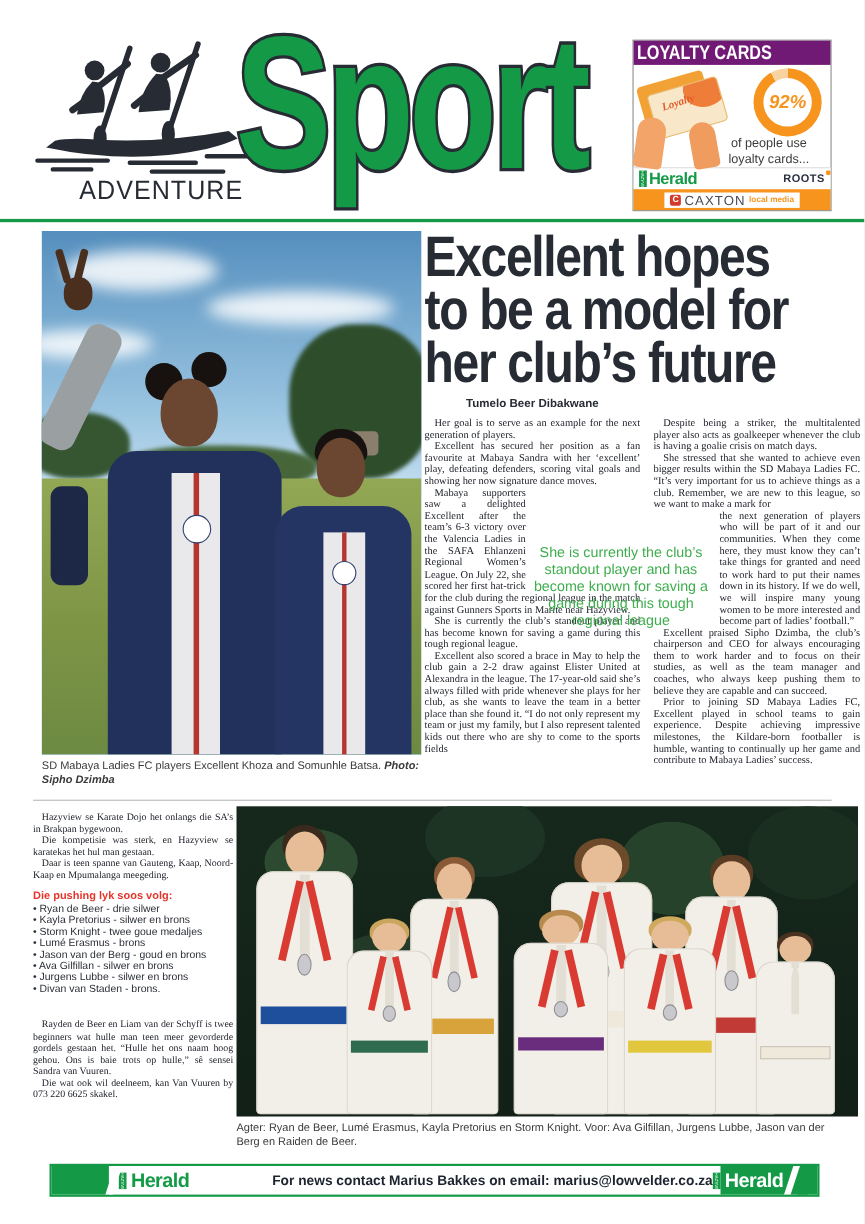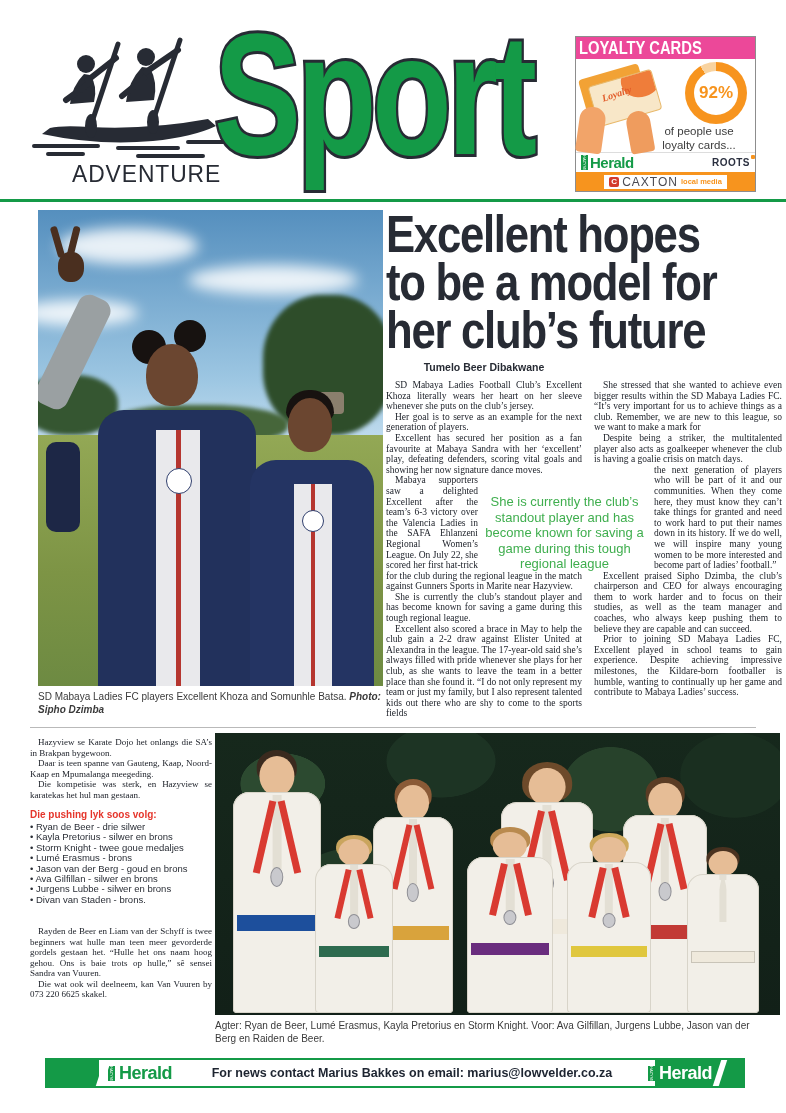--- a/index.html
+++ b/index.html
@@ -11,37 +11,37 @@
   .adventure{position:absolute;left:72px;top:160px;font-size:24px;letter-spacing:1px;
              color:#272b34;transform:scaleX(.95);transform-origin:0 0;}
   .sport-title{position:absolute;left:214px;top:8px;font-size:172px;font-weight:700;line-height:1;
                color:#149a47;-webkit-text-stroke:6px #272b34;paint-order:stroke fill;
                transform:scaleX(.76);transform-origin:0 0;letter-spacing:-6px;}
   .head-rule{position:absolute;left:0;top:199px;width:786px;height:3px;background:#149a47;}
 
   
   .ad{position:absolute;left:575px;top:36px;width:181px;height:156px;border:1.5px solid #8d8d8d;
       background:#fff;box-sizing:border-box;display:flex;flex-direction:column;}
-  .ad-title{height:22px;background:#ec4899;color:#fff;font-weight:700;font-size:18px;
+  .ad-title{height:22px;background:#701a75;color:#fff;font-weight:700;font-size:18px;
             line-height:22px;padding-left:3px;transform-origin:0 0;white-space:nowrap;}
   .ad-title-inner{display:inline-block;transform:scaleX(.82);transform-origin:0 0;}
   .ad-mid{position:relative;height:94px;}
   .hand1{position:absolute;left:2px;top:48px;width:26px;height:46px;background:#f2a469;
          border-radius:12px 12px 4px 4px;transform:rotate(8deg);}
   .hand2{position:absolute;left:52px;top:52px;width:24px;height:42px;background:#ef9c5e;
          border-radius:12px 12px 4px 4px;transform:rotate(-10deg);}
   .card-back{position:absolute;left:6px;top:12px;width:62px;height:38px;background:#f2a235;
              border-radius:4px;transform:rotate(-16deg);box-shadow:0 0 0 1px #d98а2c inset;}
   .card-front{position:absolute;left:16px;top:18px;width:64px;height:40px;background:#f8e7c8;
               border-radius:4px;transform:rotate(-16deg);border:1px solid #e8b86a;overflow:hidden;}
   .card-label{position:absolute;left:10px;top:8px;color:#e25c2a;font-size:10px;font-style:italic;
               font-weight:700;transform:rotate(-2deg);font-family:"Liberation Serif",serif;}
   .card-blob{position:absolute;right:-8px;top:-10px;width:40px;height:34px;background:#ef7d3a;border-radius:50%;}
   .ring{position:absolute;right:8px;top:3px;width:62px;height:62px;border-radius:50%;
-        background:conic-gradient(from -30deg,#f8d3a0 0 30deg,#f7941e 30deg 360deg);}
+        background:conic-gradient(from -30deg,#f8d3a0 0 30deg,#f7941e 30deg 360deg);font-style:italic;}
   .ring-inner{position:absolute;left:9px;top:9px;width:44px;height:44px;background:#fff;border-radius:50%;
               display:flex;align-items:center;justify-content:center;font-size:17px;font-weight:700;color:#f7941e;}
   .ad-cap{position:absolute;right:4px;top:66px;width:104px;text-align:center;color:#3c3c3c;
           font-size:11.5px;line-height:13.5px;}
   .ad-logos{height:20px;border-top:1px solid #ddd;display:flex;align-items:center;padding:0 5px;background:#fff;}
   .ad-herald{display:flex;align-items:center;gap:2px;}
   .v-strip{width:7px;height:15px;background:#149a47;color:#fff;font-size:4px;overflow:hidden;
            writing-mode:vertical-rl;line-height:7px;text-align:center;}
   .herald-word{color:#149a47;font-weight:700;font-size:15px;letter-spacing:-.5px;}
   .ad-roots{margin-left:auto;color:#2b3040;font-weight:700;font-size:10px;letter-spacing:.5px;position:relative;}
@@ -122,21 +122,21 @@
             background:#c9c9cd;border:1px solid #8e8e94;border-radius:50%;}
   .kk-belt{position:absolute;left:5%;right:5%;top:63%;height:6%;}
 
   
   .footer{position:absolute;left:45px;top:1058px;width:700px;height:30px;box-sizing:border-box;
           border:2px solid #149a47;background:#fff;display:flex;align-items:center;}
   .f-logo{display:flex;align-items:center;height:100%;}
   .f-block{width:52px;height:100%;background:#149a47;}
   .f-slash{width:7px;height:100%;background:#fff;transform:skewX(-18deg);margin:0 1px;}
   .f-herald{color:#149a47;font-weight:700;font-size:18px;letter-spacing:-.5px;padding:0 4px;}
-  .f-center{flex:1;text-align:center;font-weight:700;font-size:12.5px;color:#1d2430;}
+  .f-center{flex:1;text-align:right;font-weight:700;font-size:12.5px;color:#1d2430;}
   .f-logo-r{display:flex;align-items:center;height:100%;}
   .f-block-r{height:100%;background:#149a47;display:flex;align-items:center;padding:0 8px 0 4px;}
   .f-herald-r{color:#fff;font-weight:700;font-size:18px;letter-spacing:-.5px;}
   .f-slash-r{width:6px;height:100%;background:#fff;transform:skewX(-18deg);margin-left:5px;}
   .f-tail{width:16px;height:100%;background:#149a47;transform:skewX(-18deg);margin-left:2px;}
 </style>
 </head>
 <body>
 
 <div class="page">
@@ -242,44 +242,43 @@
 
   <div class="headline-main">
     <div class="hl">Excellent hopes</div>
     <div class="hl">to be a model for</div>
     <div class="hl">her club’s future</div>
   </div>
   <div class="byline">Tumelo Beer Dibakwane</div>
 
   <div class="article-cols">
     <div class="col col1">
-      <p>SD Mabaya Ladies Football Club’s Excellent Khoza literally wears her heart on her sleeve whenever she puts on the club’s jersey.</p>
       <p>Her goal is to serve as an example for the next generation of players.</p>
       <p>Excellent has secured her position as a fan favourite at Mabaya Sandra with her ‘excellent’ play, defeating defenders, scoring vital goals and showing her now signature dance moves.</p>
       <p><span class="spacer-r"></span><span>Mabaya supporters saw a delighted Excellent after the team’s 6-3 victory over the Valencia Ladies in the SAFA Ehlanzeni Regional Women’s League. On July 22, she scored her first hat-trick for the club during the regional league in the match against Gunners Sports in Marite near Hazyview.</span></p>
       <p>She is currently the club’s standout player and has become known for saving a game during this tough regional league.</p>
       <p>Excellent also scored a brace in May to help the club gain a 2-2 draw against Elister United at Alexandra in the league. The 17-year-old said she’s always filled with pride whenever she plays for her club, as she wants to leave the team in a better place than she found it. “I do not only represent my team or just my family, but I also represent talented kids out there who are shy to come to the sports fields</p>
     </div>
     <div class="col col2">
+      <p>Despite being a striker, the multitalented player also acts as goalkeeper whenever the club is having a goalie crisis on match days.</p>
       <p>She stressed that she wanted to achieve even bigger results within the SD Mabaya Ladies FC. “It’s very important for us to achieve things as a club. Remember, we are new to this league, so we want to make a mark for</p>
-      <p>Despite being a striker, the multitalented player also acts as goalkeeper whenever the club is having a goalie crisis on match days.</p>
       <p class="cont"><span class="spacer-l"></span><span>the next generation of players who will be part of it and our communities. When they come here, they must know they can’t take things for granted and need to work hard to put their names down in its history. If we do well, we will inspire many young women to be more interested and become part of ladies’ football.”</span></p>
       <p>Excellent praised Sipho Dzimba, the club’s chairperson and CEO for always encouraging them to work harder and to focus on their studies, as well as the team manager and coaches, who always keep pushing them to believe they are capable and can succeed.</p>
       <p>Prior to joining SD Mabaya Ladies FC, Excellent played in school teams to gain experience. Despite achieving impressive milestones, the Kildare-born footballer is humble, wanting to continually up her game and contribute to Mabaya Ladies’ success.</p>
     </div>
     <div class="pull-quote">She is currently the club’s standout player and has become known for saving a game during this tough regional league</div>
   </div>
 
   <div class="mid-rule"></div>
 
   <div class="karate-col">
     <div class="karate-body">
       <p>Hazyview se Karate Dojo het onlangs die SA’s in Brakpan bygewoon.</p>
+      <p>Die kompetisie was sterk, en Hazyview se karatekas het hul man gestaan.</p>
       <p>Daar is teen spanne van Gauteng, Kaap, Noord-Kaap en Mpumalanga meegeding.</p>
-      <p>Die kompetisie was sterk, en Hazyview se karatekas het hul man gestaan.</p>
     </div>
     <div class="results-head">Die pushing lyk soos volg:</div>
     <ul class="results">
       <li>Ryan de Beer - drie silwer</li>
       <li>Kayla Pretorius - silwer en brons</li>
       <li>Storm Knight - twee goue medaljes</li>
       <li>Lumé Erasmus - brons</li>
       <li>Jason van der Berg - goud en brons</li>
       <li>Ava Gilfillan - silwer en brons</li>
       <li>Jurgens Lubbe - silwer en brons</li>

